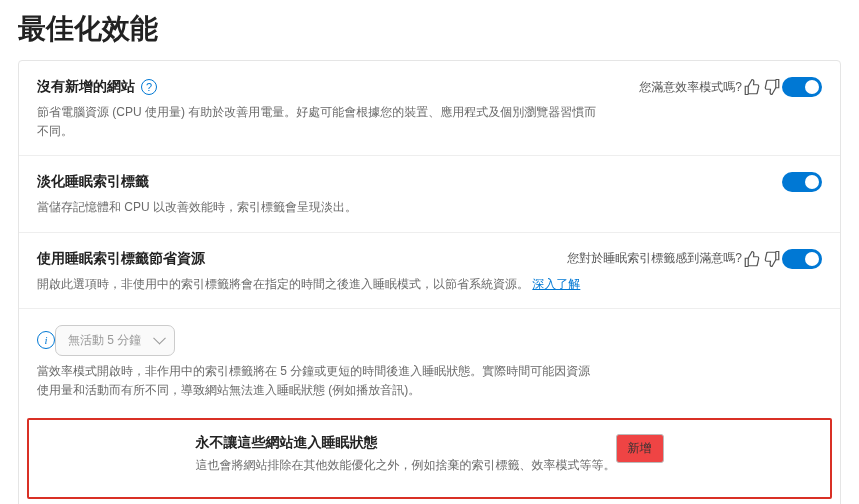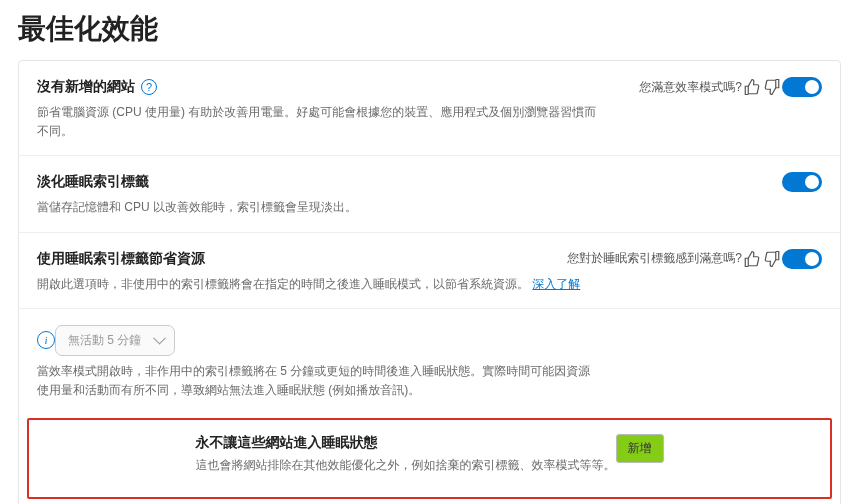--- a/index.html
+++ b/index.html
@@ -150,21 +150,21 @@
     border-radius: 2px;
   }
   .highlight-head {
     display: flex;
     justify-content: center;
     align-items: flex-start;
     margin-bottom: 4px;
   }
   .add-btn {
     border: 1px solid #bbb;
-    background: #84cc16;
+    background: #ef4444;
     padding: 5px 11px;
     font-size: 12px;
     border-radius: 3px;
     cursor: pointer;
     color: #333;
   }
   .empty-text {
     font-size: 12px;
     color: #777;
     padding: 12px 4px 0 4px;

